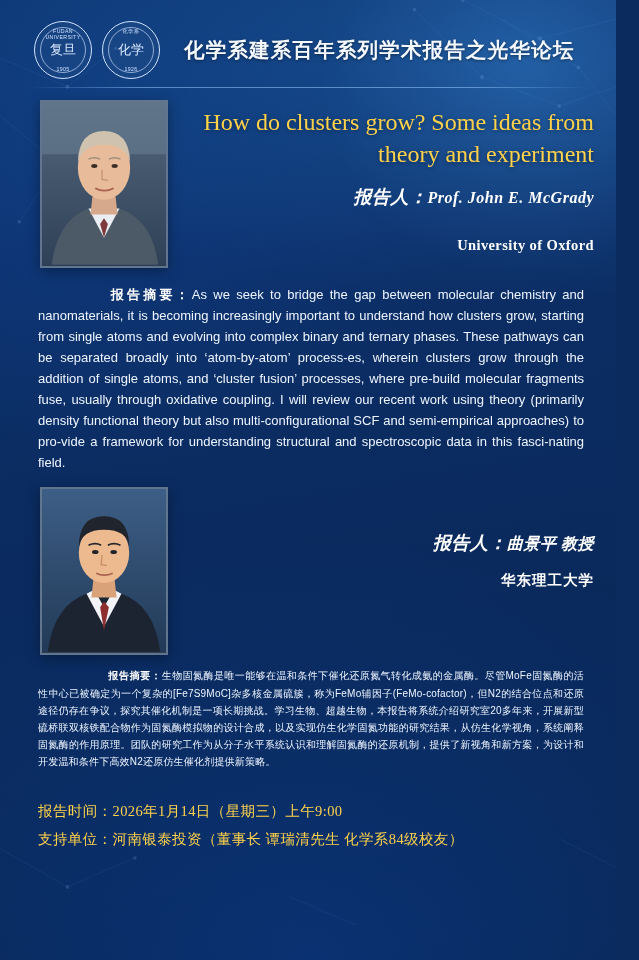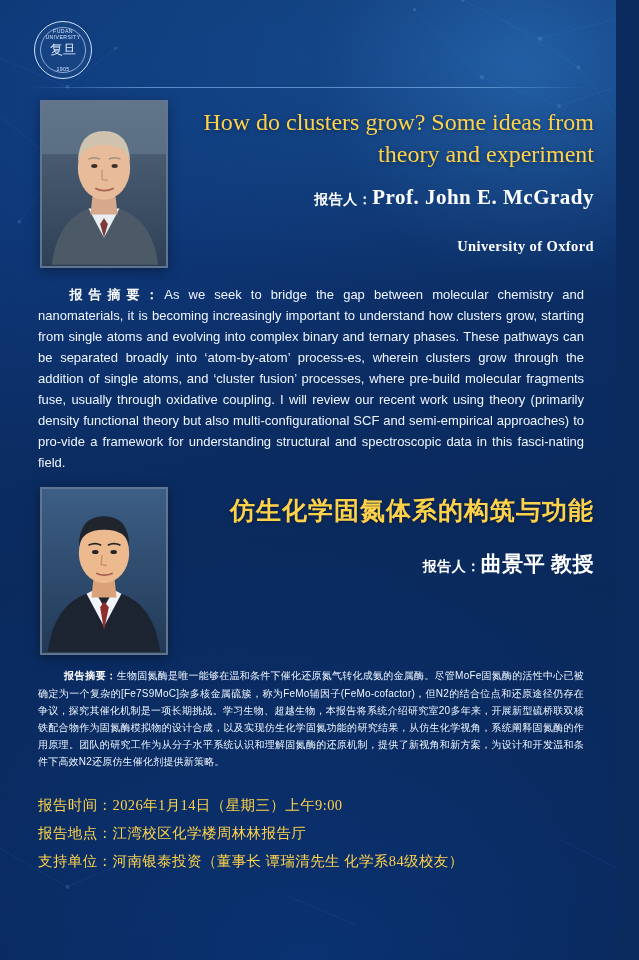--- a/index.html
+++ b/index.html
@@ -139,22 +139,22 @@
     text-shadow: 0 1px 4px rgba(0,0,0,0.4);
   }
   .speaker-line {
     color: #ffffff;
     font-family: "Liberation Serif", serif;
     font-weight: bold;
     font-size: 19px;
     margin-top: 14px;
     letter-spacing: 0.5px;
   }
-  .speaker-line .label { font-size: 14px; }
-  .speaker-name { font-size: 21px; }
+  .speaker-line .label { font-size: 18px; font-style: italic; }
+  .speaker-name { font-size: 16px; font-style: italic; }
   .affiliation {
     color: #ffffff;
     font-family: "Liberation Serif", serif;
     font-weight: bold;
     font-size: 14.5px;
     margin-top: 28px;
     letter-spacing: 0.4px;
   }
   .affiliation-cn {
     color: #ffffff;
@@ -177,26 +177,27 @@
   .abstract.cn {
     font-size: 10px;
     line-height: 1.72;
     letter-spacing: 0.2px;
   }
   .abstract .lead {
     color: #ffffff;
     font-weight: bold;
     font-family: "Liberation Serif", serif;
     letter-spacing: 0.5px;
+    margin-left: 44px;
   }
   .abstract .indent { display: inline-block; width: 26px; }
 
   
   .info {
-    margin: 20px 32px 0 38px;
+    margin: 26px 32px 0 38px;
     color: #ffd24a;
     font-family: "Liberation Serif", serif;
     font-size: 14.5px;
     line-height: 1.95;
     letter-spacing: 0.4px;
   }
   .info div { white-space: nowrap; }
 </style>
 </head>
 <body>
@@ -231,20 +232,26 @@
     </g>
   </svg>
   <div class="bg-glow"></div>
 
   <div class="header">
     <div class="seal">
       <div class="seal-ring-text ring-top">FUDAN UNIVERSITY</div>
       <div class="seal-core">复旦</div>
       <div class="seal-ring-text ring-bottom">1905</div>
     </div>
+    <div class="seal">
+      <div class="seal-ring-text ring-top">化学系</div>
+      <div class="seal-core">化学</div>
+      <div class="seal-ring-text ring-bottom">1926</div>
+    </div>
+    <div class="header-title">化学系建系百年系列学术报告之光华论坛</div>
     <div class="header-rule"></div>
   </div>
 
   <div class="talk">
     <div class="portrait">
       <svg class="svgwrap" viewBox="0 0 128 168" preserveAspectRatio="xMidYMid slice">
         <defs>
           <linearGradient id="bg1" x1="0" y1="0" x2="0" y2="1">
             <stop offset="0%" stop-color="#55677d"></stop>
               <stop offset="100%" stop-color="#2e4156"></stop>
@@ -306,30 +313,29 @@
         <path d="M38 60 Q38 28 64 28 Q90 28 90 60 Q88 42 64 42 Q41 42 38 60 Z" fill="#20242c"></path>
         <ellipse cx="55" cy="65" rx="3.4" ry="2.1" fill="#22242a"></ellipse>
         <ellipse cx="74" cy="65" rx="3.4" ry="2.1" fill="#22242a"></ellipse>
         <path d="M48 58 Q55 55 61 58" stroke="#24262c" stroke-width="1.8" fill="none"></path>
         <path d="M68 58 Q74 55 81 58" stroke="#24262c" stroke-width="1.8" fill="none"></path>
         <path d="M62 68 L61 78 L67 79" stroke="#c98f66" stroke-width="1.4" fill="none"></path>
         <path d="M56 87 Q64 91 73 87" stroke="#a8604f" stroke-width="1.8" fill="none"></path>
       </svg>
     </div>
     <div class="talk-text">
-      <div class="talk-title-cn">仿生化学固氮体系的构筑与功能</div>
-      <div class="speaker-line" style="margin-top:22px;">
+      <div class="speaker-line" style="margin-top:38px;">
         <span class="label">报告人：</span><span class="speaker-name">曲景平  教授</span>
       </div>
+      <div class="affiliation-cn">华东理工大学</div>
     </div>
   </div>
 
   <div class="abstract cn" style="margin-top:12px;">
     <span class="indent"></span><span class="lead">报告摘要：</span><span>生物固氮酶是唯一能够在温和条件下催化还原氮气转化成氨的金属酶。尽管MoFe固氮酶的活性中心已被确定为一个复杂的[Fe7S9MoC]杂多核金属硫簇，称为FeMo辅因子(FeMo-cofactor)，但N2的结合位点和还原途径仍存在争议，探究其催化机制是一项长期挑战。学习生物、超越生物，本报告将系统介绍研究室20多年来，开展新型硫桥联双核铁配合物作为固氮酶模拟物的设计合成，以及实现仿生化学固氮功能的研究结果，从仿生化学视角，系统阐释固氮酶的作用原理。团队的研究工作为从分子水平系统认识和理解固氮酶的还原机制，提供了新视角和新方案，为设计和开发温和条件下高效N2还原仿生催化剂提供新策略。</span>
   </div>
 
   <div class="info">
     <div>报告时间：2026年1月14日（星期三）上午9:00</div>
-    <div>报告地点：江湾校区化学楼周林林报告厅</div>
     <div>支持单位：河南银泰投资（董事长 谭瑞清先生 化学系84级校友）</div>
   </div>
 
 </div>
 
 </body></html>

